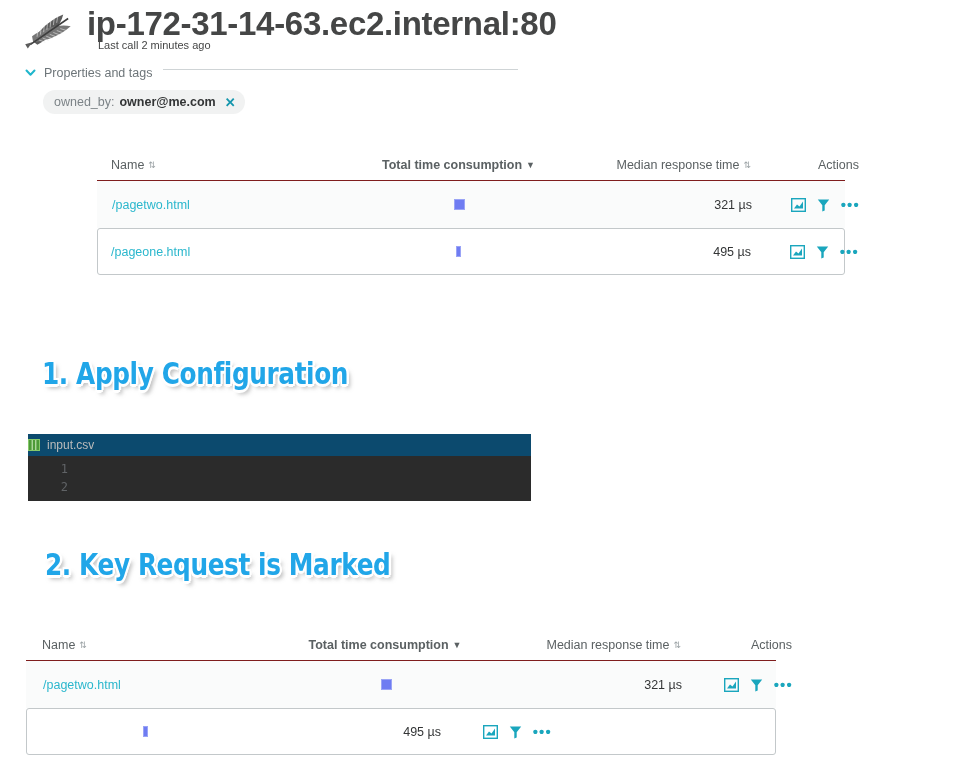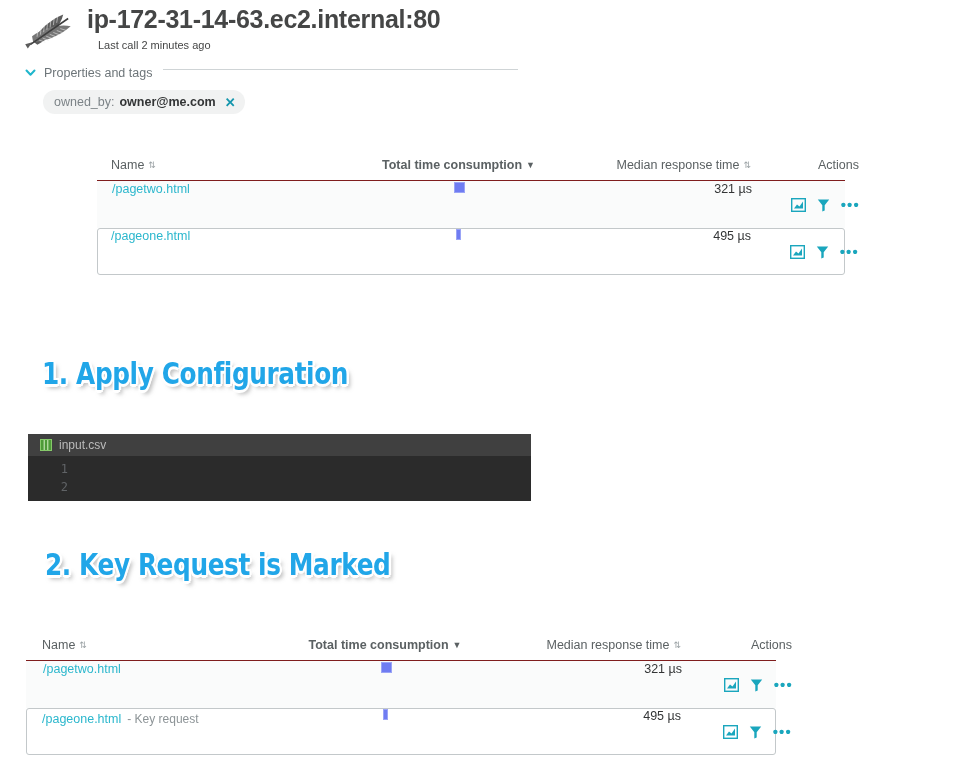--- a/index.html
+++ b/index.html
@@ -23,21 +23,21 @@
     width: 970px;
   }
   #feather-logo {
     position: absolute;
     left: 20px; top: 8px;
     width: 60px; height: 46px;
   }
   #svc-title {
     position: absolute;
     left: 87px; top: 5px;
-    font-size: 25px;
+    font-size: 33px;
     font-weight: bold;
     letter-spacing: -0.3px;
     color: #454646;
     white-space: nowrap;
   }
   #svc-subtitle {
     position: absolute;
     left: 98px; top: 39px;
     font-size: 11px;
     color: #454646;
@@ -117,20 +117,21 @@
     margin-left: 4px;
     color: #9aa1a4;
     font-size: 9px;
     line-height: 1;
     vertical-align: 1px;
   }
   .sort-ico.active { color: #5b6163; }
 
   .rt-row {
     display: flex;
+    align-items: center;
     height: 47px;
     box-sizing: border-box;
     border: 1px solid transparent;
   }
   .rt-row.even { background: #fafbfb; }
   .rt-row.selected {
     background: #ffffff;
     border: 1px solid #c3c8ca;
     border-radius: 3px;
     box-shadow: 0 0 0 0 rgba(0,0,0,0);
@@ -204,24 +205,24 @@
   #code-block {
     position: absolute;
     left: 28px; top: 434px;
     width: 503px;
     background: #2b2b2b;
     font-family: "DejaVu Sans Mono", monospace;
     overflow: hidden;
   }
   #code-tabbar {
     height: 22px;
-    background: #404040;
+    background: #0c4a6e;
     display: flex;
     align-items: center;
-    padding-left: 12px;
+    padding-left: 0;
     gap: 7px;
   }
   #csv-icon { width: 12px; height: 12px; display: block; }
   #code-filename {
     color: #bbbbbb;
     font-size: 12px;
     font-family: "Liberation Sans", sans-serif;
   }
   #code-body { padding: 4px 0 5px 0; }
   .code-line {
@@ -396,23 +397,20 @@
         <path d="M3 10.5 L6 6.5 L8.5 8.5 L12 3.5 L12 10.5 Z" fill="#1aa6bd"></path>
       </svg>
       <svg class="act-ico" width="13" height="14" viewBox="0 0 13 14">
         <path d="M0.8 1.6 L12.2 1.6 L7.7 7.2 L7.7 12.4 L5.3 13.4 L5.3 7.2 Z" fill="#1aa6bd"></path>
       </svg>
       <span class="dots">•••</span>
     </div>
   </div>
 
   <div class="rt-row selected">
-    <div class="cell-name" style="width:225px; padding-left:15px;">
-      <a class="row-link">/pageone.html</a><span class="key-req">- Key request</span><span class="key-req-box"></span>
-    </div>
     <div class="cell-total" style="width:236px;">
       <span class="bar bar-sm"></span>
     </div>
     <div class="cell-median median-val" style="width:178px;">495 µs</div>
     <div class="cell-actions actions" style="width:111px; padding-right:13px;">
       <svg class="act-ico" width="15" height="14" viewBox="0 0 15 14">
         <rect x="0.7" y="0.7" width="13.6" height="12.6" fill="none" stroke="#1aa6bd" stroke-width="1.4"></rect>
         <path d="M3 10.5 L6 6.5 L8.5 8.5 L12 3.5 L12 10.5 Z" fill="#1aa6bd"></path>
       </svg>
       <svg class="act-ico" width="13" height="14" viewBox="0 0 13 14">

